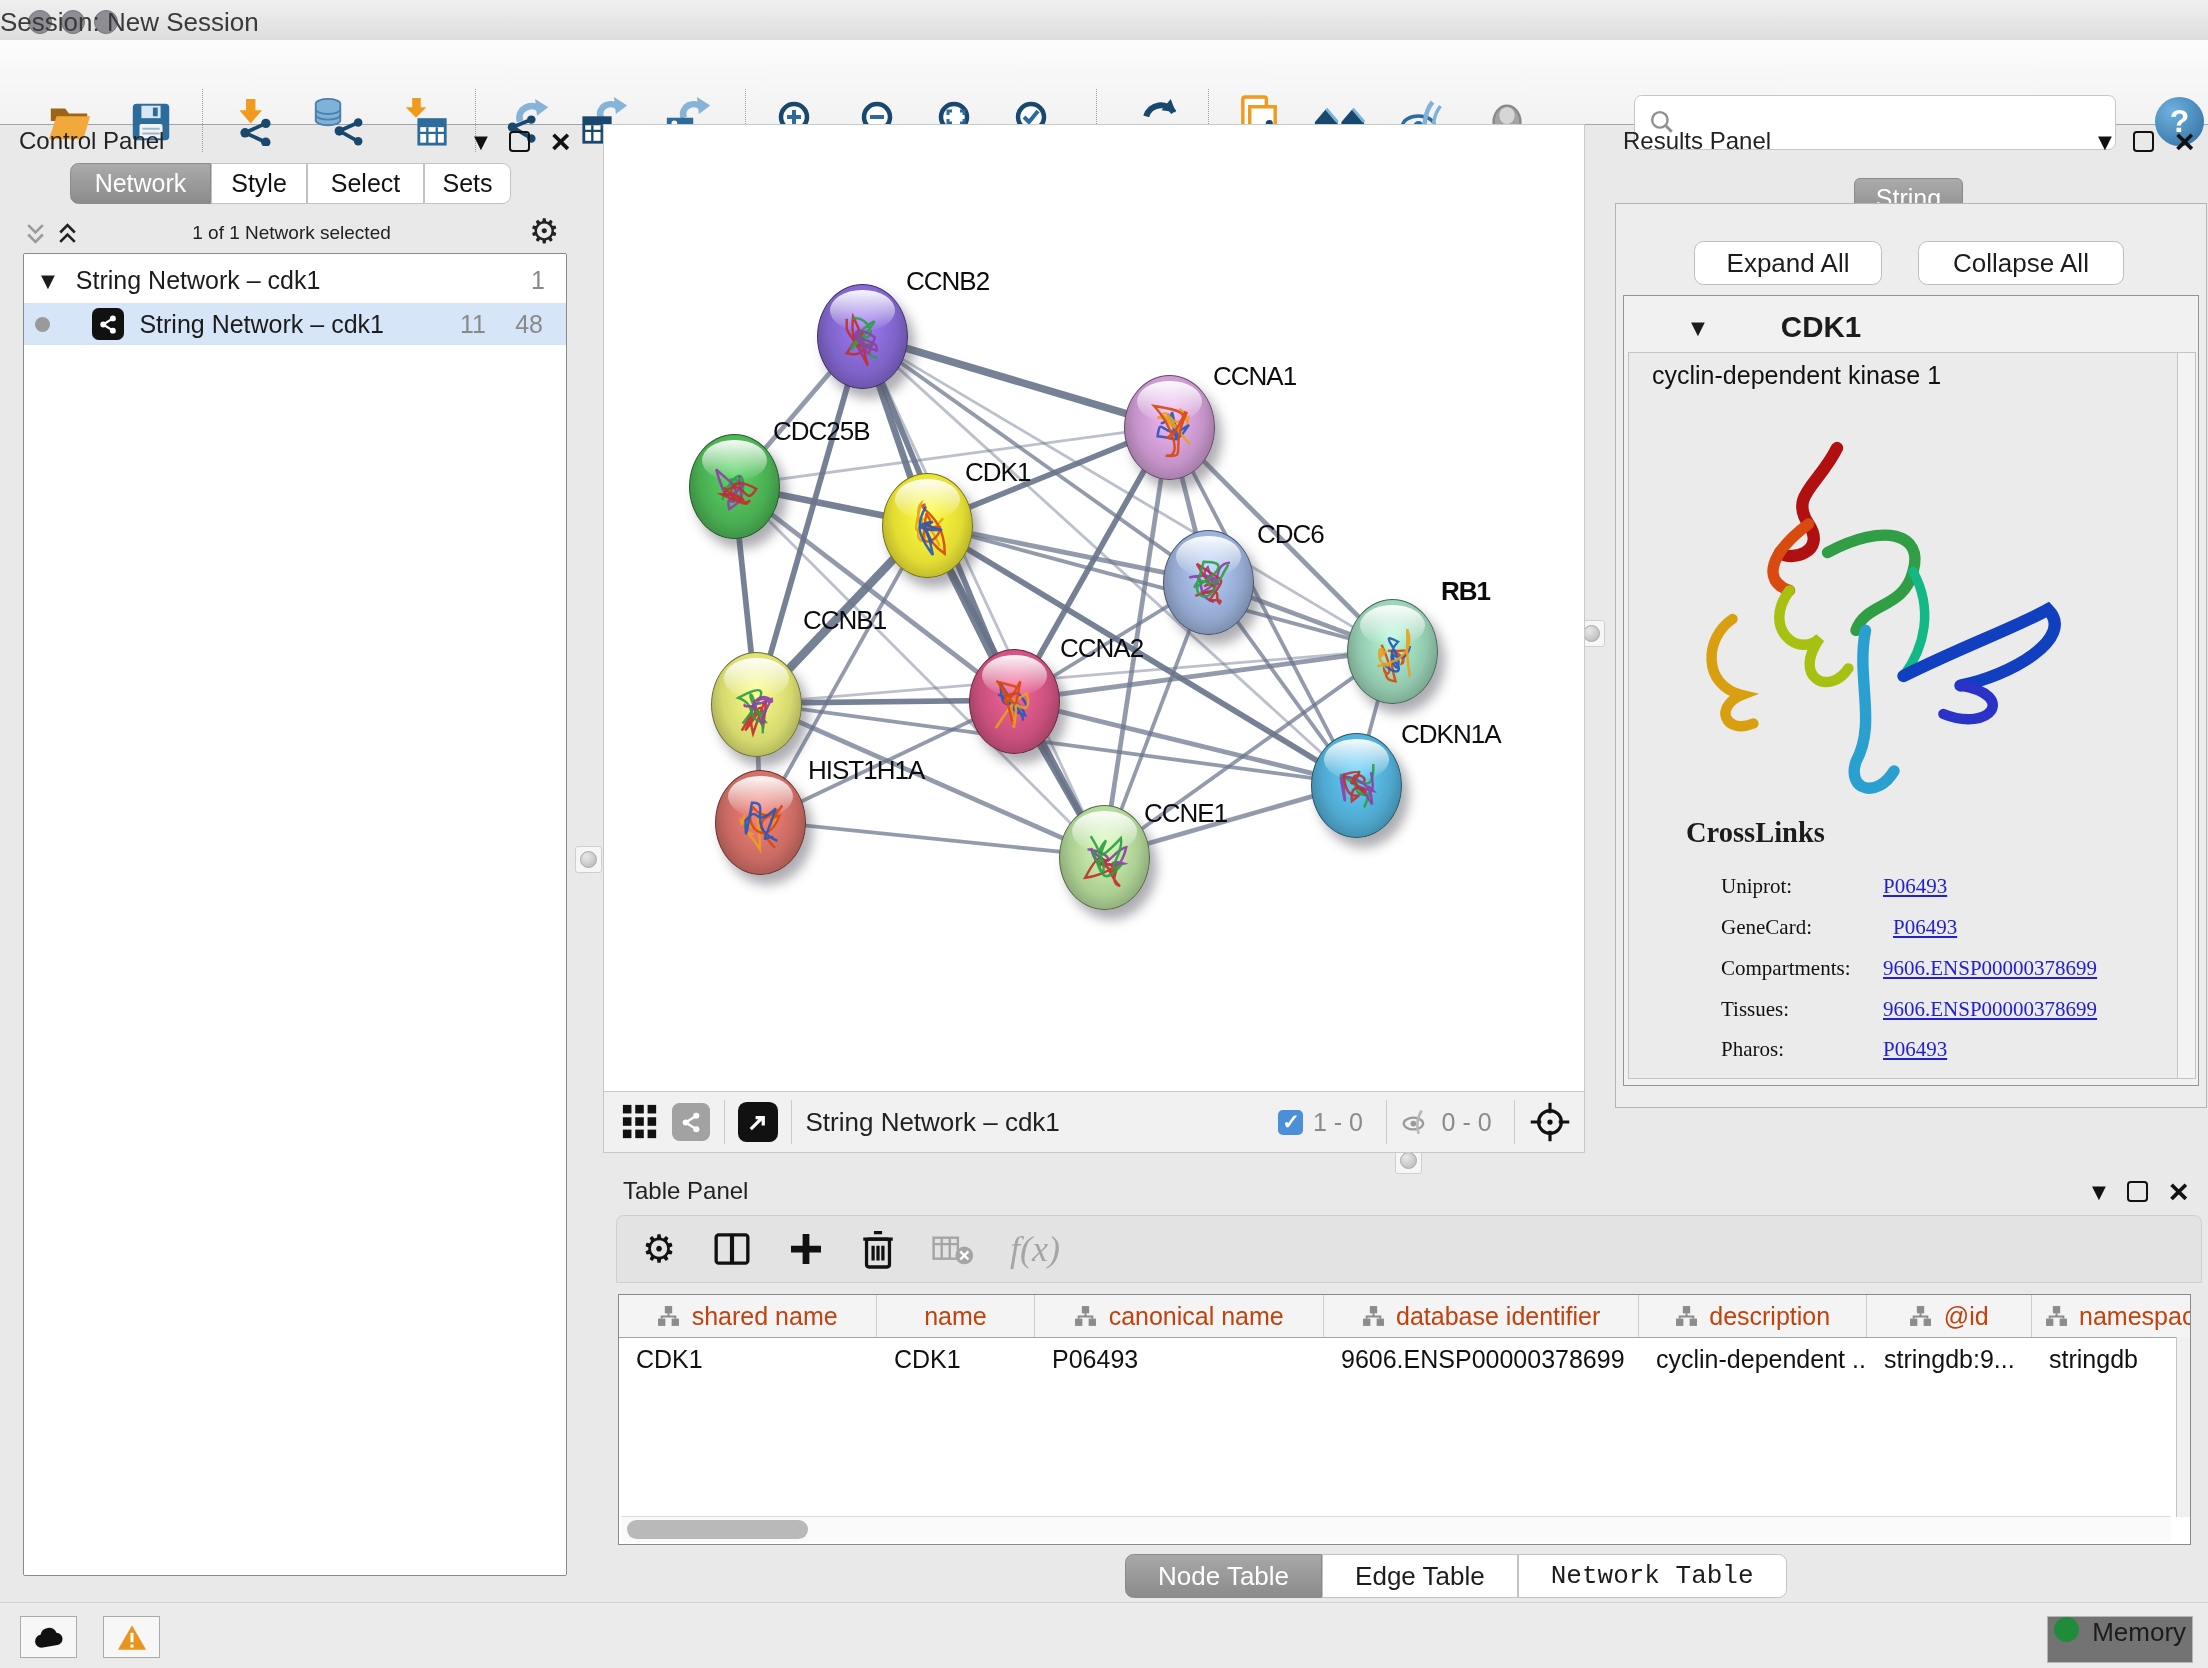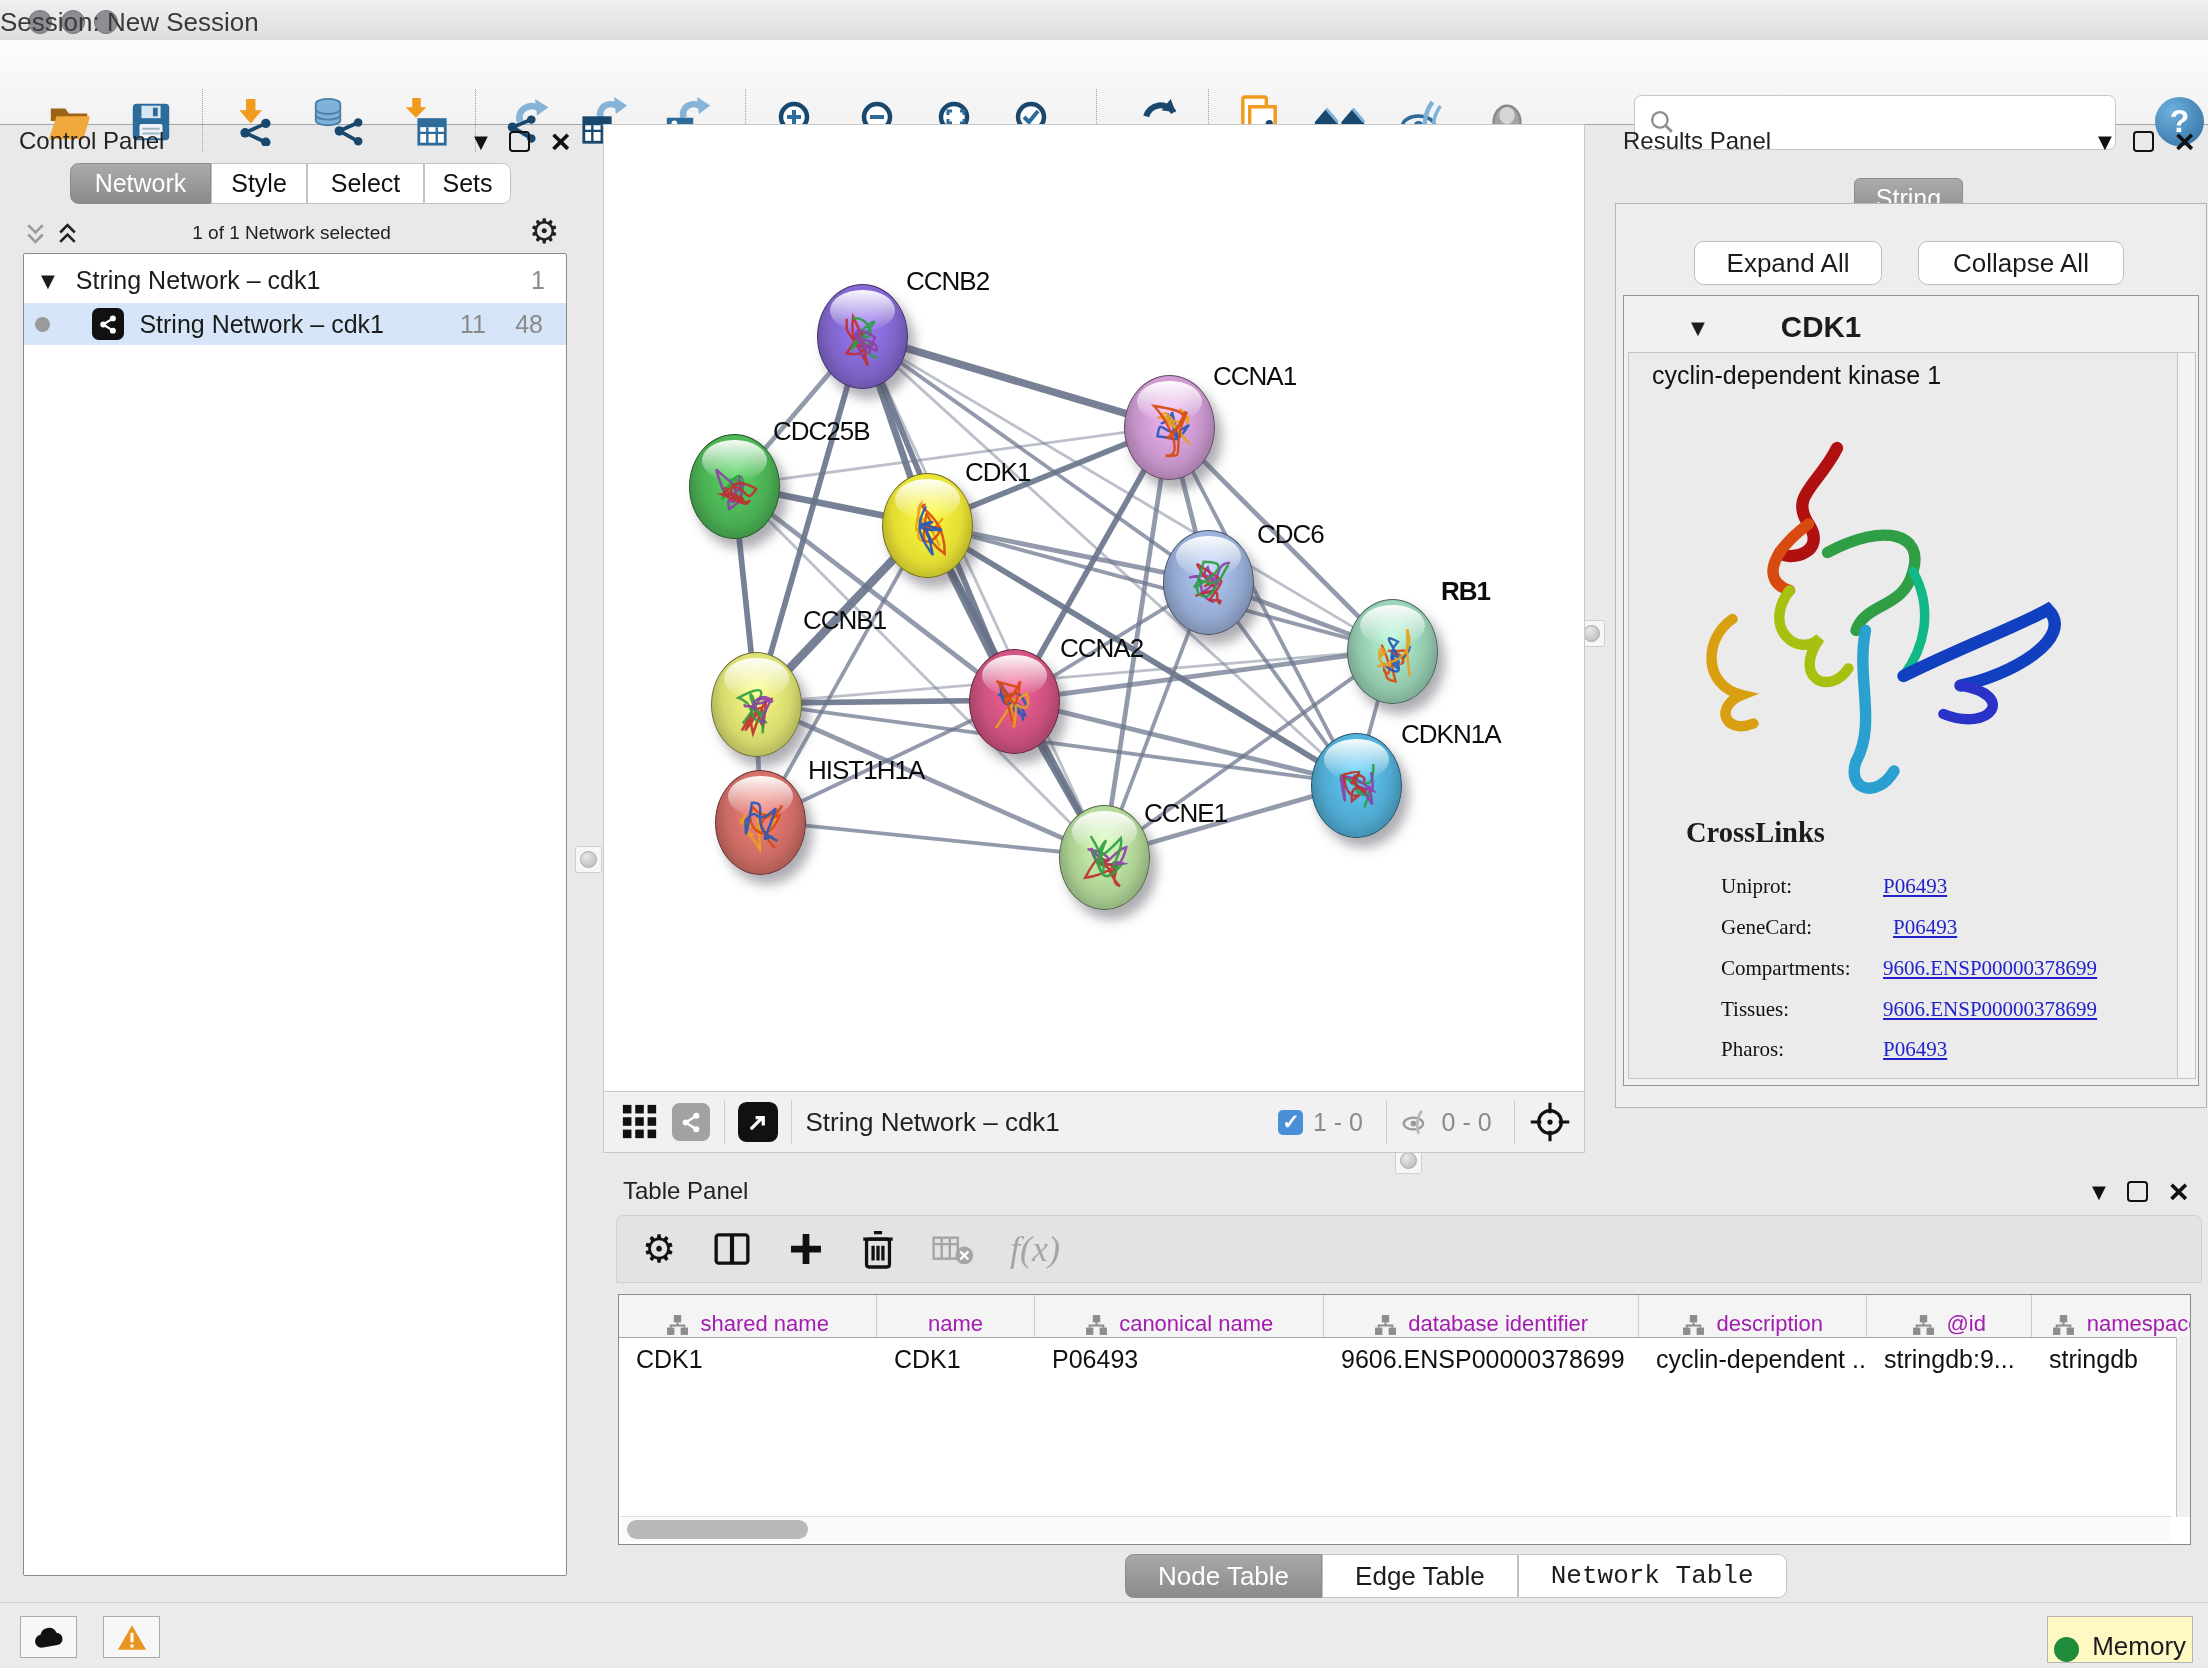--- a/index.html
+++ b/index.html
@@ -73,36 +73,36 @@
                        font-weight:bold;font-size:28.5px;}
   .xl-row{position:absolute;left:92px;font-family:"Liberation Serif",serif;font-size:21px;width:447px;display:flex;margin-top:12px;}
   .xl-label{width:162px;color:#111;}
   .xl-link{color:#2222cc;text-decoration:underline;}
   
   #tp-title{left:623px;top:1177px;}
   #tp-toolbar{left:616px;top:1215px;width:1586px;height:68px;background:#e3e3e3;border:1px solid #cfcfcf;
               border-radius:7.6px 7.6px 0 0;display:flex;align-items:center;gap:36px;padding-left:25px;box-sizing:border-box;}
   #tp-table{left:618px;top:1294px;width:1571px;height:249px;background:#fff;border:1.9px solid #8a8a8a;overflow:hidden;}
   #tp-header{display:flex;height:42px;background:#f4f4f4;border-bottom:1.9px solid #a5a5a5;}
-  .th{display:flex;align-items:flex-end;justify-content:center;gap:11.4px;font-size:22px;color:#a21caf;
+  .th{display:flex;align-items:center;justify-content:center;gap:11.4px;font-size:25px;color:#c2410c;
       border-right:1px solid #cdcdcd;box-sizing:border-box;flex:0 0 auto;overflow:hidden;white-space:nowrap;}
   #tp-row{display:flex;height:42px;align-items:center;}
   .td{font-size:25px;color:#111;padding-left:17px;box-sizing:border-box;flex:0 0 auto;overflow:hidden;white-space:nowrap;}
   #tp-hscroll{position:absolute;left:1.9px;bottom:1.9px;width:1550px;height:25px;background:#fafafa;border-top:1px solid #ddd;}
   #tp-hthumb{position:absolute;left:5.7px;top:2.9px;width:181px;height:19px;border-radius:9.5px;background:#b9b9b9;}
   #tp-vscroll{position:absolute;right:0;top:42px;bottom:27px;width:13.3px;background:#f0f0f0;border-left:1px solid #c4c4c4;}
   #bottom-tabs{left:1125px;top:1554px;display:flex;height:44px;}
   .btab{padding:0 32px;display:flex;align-items:center;font-size:26px;background:#fff;border:1px solid #c2c2c2;}
   .btab.sel{background:linear-gradient(#a8a8a8,#8b8b8b);color:#fff;border-color:#8b8b8b;}
   
   #statusbar{left:0;top:1602px;width:2208px;height:67px;background:#ebebeb;border-top:1.9px solid #d2d2d2;}
   .sb-btn{position:absolute;top:13.3px;width:55px;height:40px;background:#f7f7f7;border:1.9px solid #ababab;
           display:flex;align-items:center;justify-content:center;}
-  #memory-btn{position:absolute;left:2047px;top:13.3px;width:144px;height:45px;background:#fef9c3;
-              border:1.9px solid #b5b5b5;display:flex;align-items:flex-end;justify-content:center;gap:13.3px;font-size:26px;}
+  #memory-btn{position:absolute;left:2047px;top:13.3px;width:144px;height:45px;background:#737373;
+              border:1.9px solid #b5b5b5;display:flex;align-items:flex-start;justify-content:center;gap:13.3px;font-size:26px;}
   #memory-dot{width:25px;height:25px;border-radius:50%;background:#1f8c3b;}
 </style>
 </head>
 <body>
 
 <div id="app">
 
   <div id="titlebar" class="abs">
     <span class="traffic" style="left:27.6px"></span>
     <span class="traffic" style="left:61px"></span>

